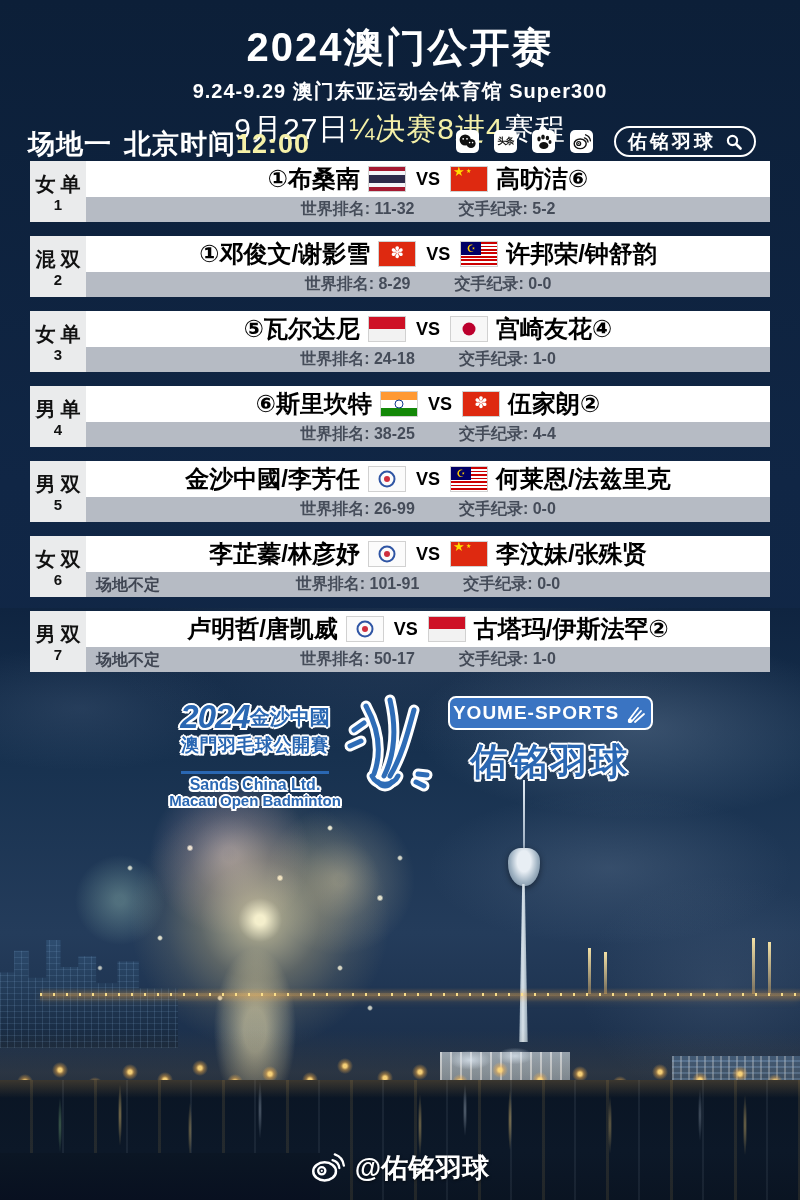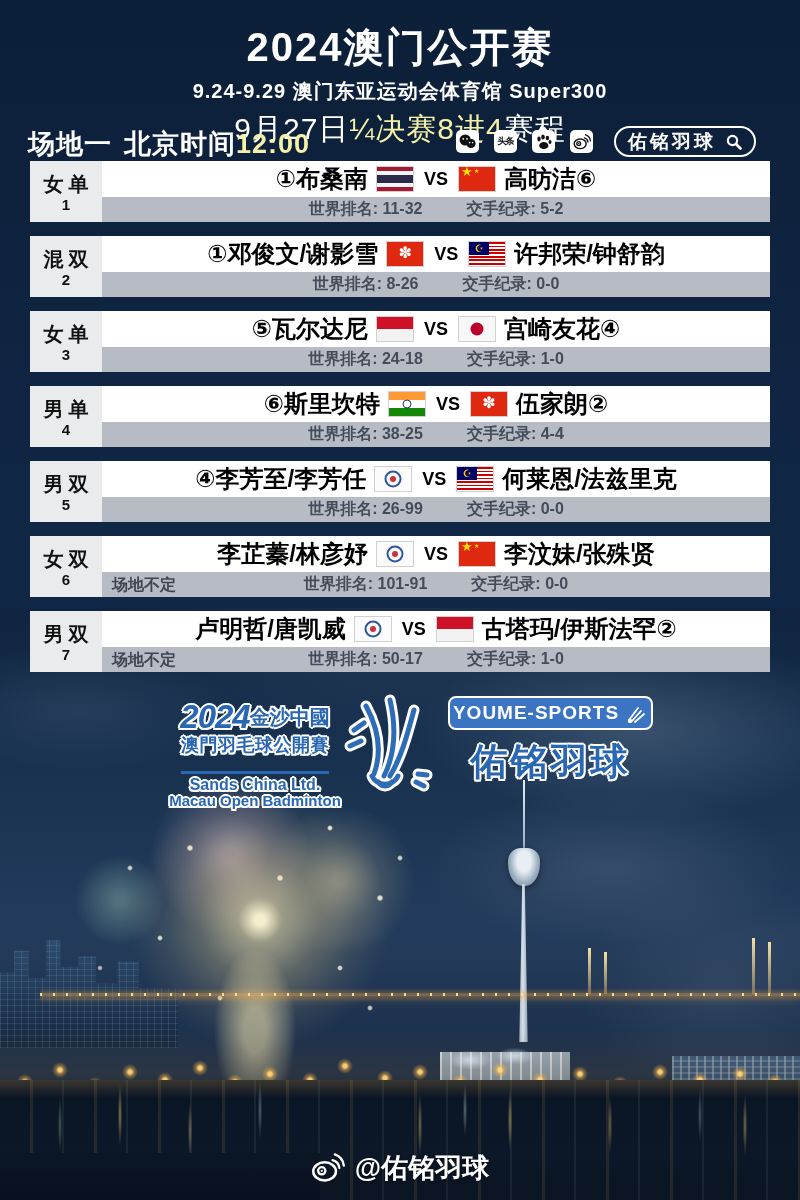--- a/index.html
+++ b/index.html
@@ -134,21 +134,21 @@
   .right-icons{display:flex;align-items:center;gap:15px;margin-left:12px;}
   .badge{width:23px;height:23px;background:#fff;border-radius:5px;display:flex;
     align-items:center;justify-content:center;overflow:hidden;}
   .toutiao-txt{font-size:9px;font-weight:bold;color:#111;letter-spacing:-1px;white-space:nowrap;}
   .search-pill{height:27px;border:2.5px solid #fff;border-radius:17px;display:flex;
     align-items:center;gap:10px;padding:0 12px;margin-left:6px;color:#fff;font-weight:bold;
     font-size:19px;letter-spacing:3px;}
 
   .rows{position:absolute;top:161px;left:30px;width:740px;}
   .match-row{display:flex;height:61px;margin-bottom:14px;}
-  .cat-cell{width:72px;background:#eaebec;display:flex;flex-direction:column;
+  .cat-cell{width:56px;background:#eaebec;display:flex;flex-direction:column;
     align-items:center;justify-content:center;}
   .cat{font-size:20px;font-weight:800;color:#111;letter-spacing:5px;padding-left:5px;}
   .cat-no{font-size:15px;font-weight:bold;color:#111;margin-top:-2px;}
   .row-main{flex:1;display:flex;flex-direction:column;}
   .row-white{height:36px;background:#fff;display:flex;align-items:center;justify-content:center;gap:9px;}
   .player{font-size:24px;font-weight:800;color:#000;white-space:nowrap;}
   .vs{font-size:18px;font-weight:800;color:#000;margin:0 2px;}
   .row-gray{height:25px;background:#b6bbc4;display:flex;align-items:center;
     justify-content:center;gap:44px;position:relative;}
   .stat{font-size:16px;font-weight:bold;color:#454c59;white-space:nowrap;}
@@ -309,21 +309,21 @@
         <div class="row-main">
           <div class="row-white">
             <span class="player">①邓俊文/谢影雪</span>
             <span class="flag" data-flag="hongkong-flag"></span>
             <span class="vs">VS</span>
             <span class="flag" data-flag="malaysia-flag"></span>
             <span class="player">许邦荣/钟舒韵</span>
           </div>
           <div class="row-gray">
             <span class="note"></span>
-            <span class="stat"><span>世界排名:</span> <span>8-26</span></span>
+            <span class="stat"><span>世界排名:</span> <span>8-29</span></span>
             <span class="stat"><span>交手纪录:</span> <span>0-0</span></span>
           </div>
         </div>
       </div>
 
       <div class="match-row">
         <div class="cat-cell">
           <div class="cat">女单</div>
           <div class="cat-no">3</div>
         </div>
@@ -364,21 +364,21 @@
         </div>
       </div>
 
       <div class="match-row">
         <div class="cat-cell">
           <div class="cat">男双</div>
           <div class="cat-no">5</div>
         </div>
         <div class="row-main">
           <div class="row-white">
-            <span class="player">④李芳至/李芳任</span>
+            <span class="player">金沙中國/李芳任</span>
             <span class="flag" data-flag="chinese-taipei-flag"></span>
             <span class="vs">VS</span>
             <span class="flag" data-flag="malaysia-flag"></span>
             <span class="player">何莱恩/法兹里克</span>
           </div>
           <div class="row-gray">
             <span class="note"></span>
             <span class="stat"><span>世界排名:</span> <span>26-99</span></span>
             <span class="stat"><span>交手纪录:</span> <span>0-0</span></span>
           </div>

